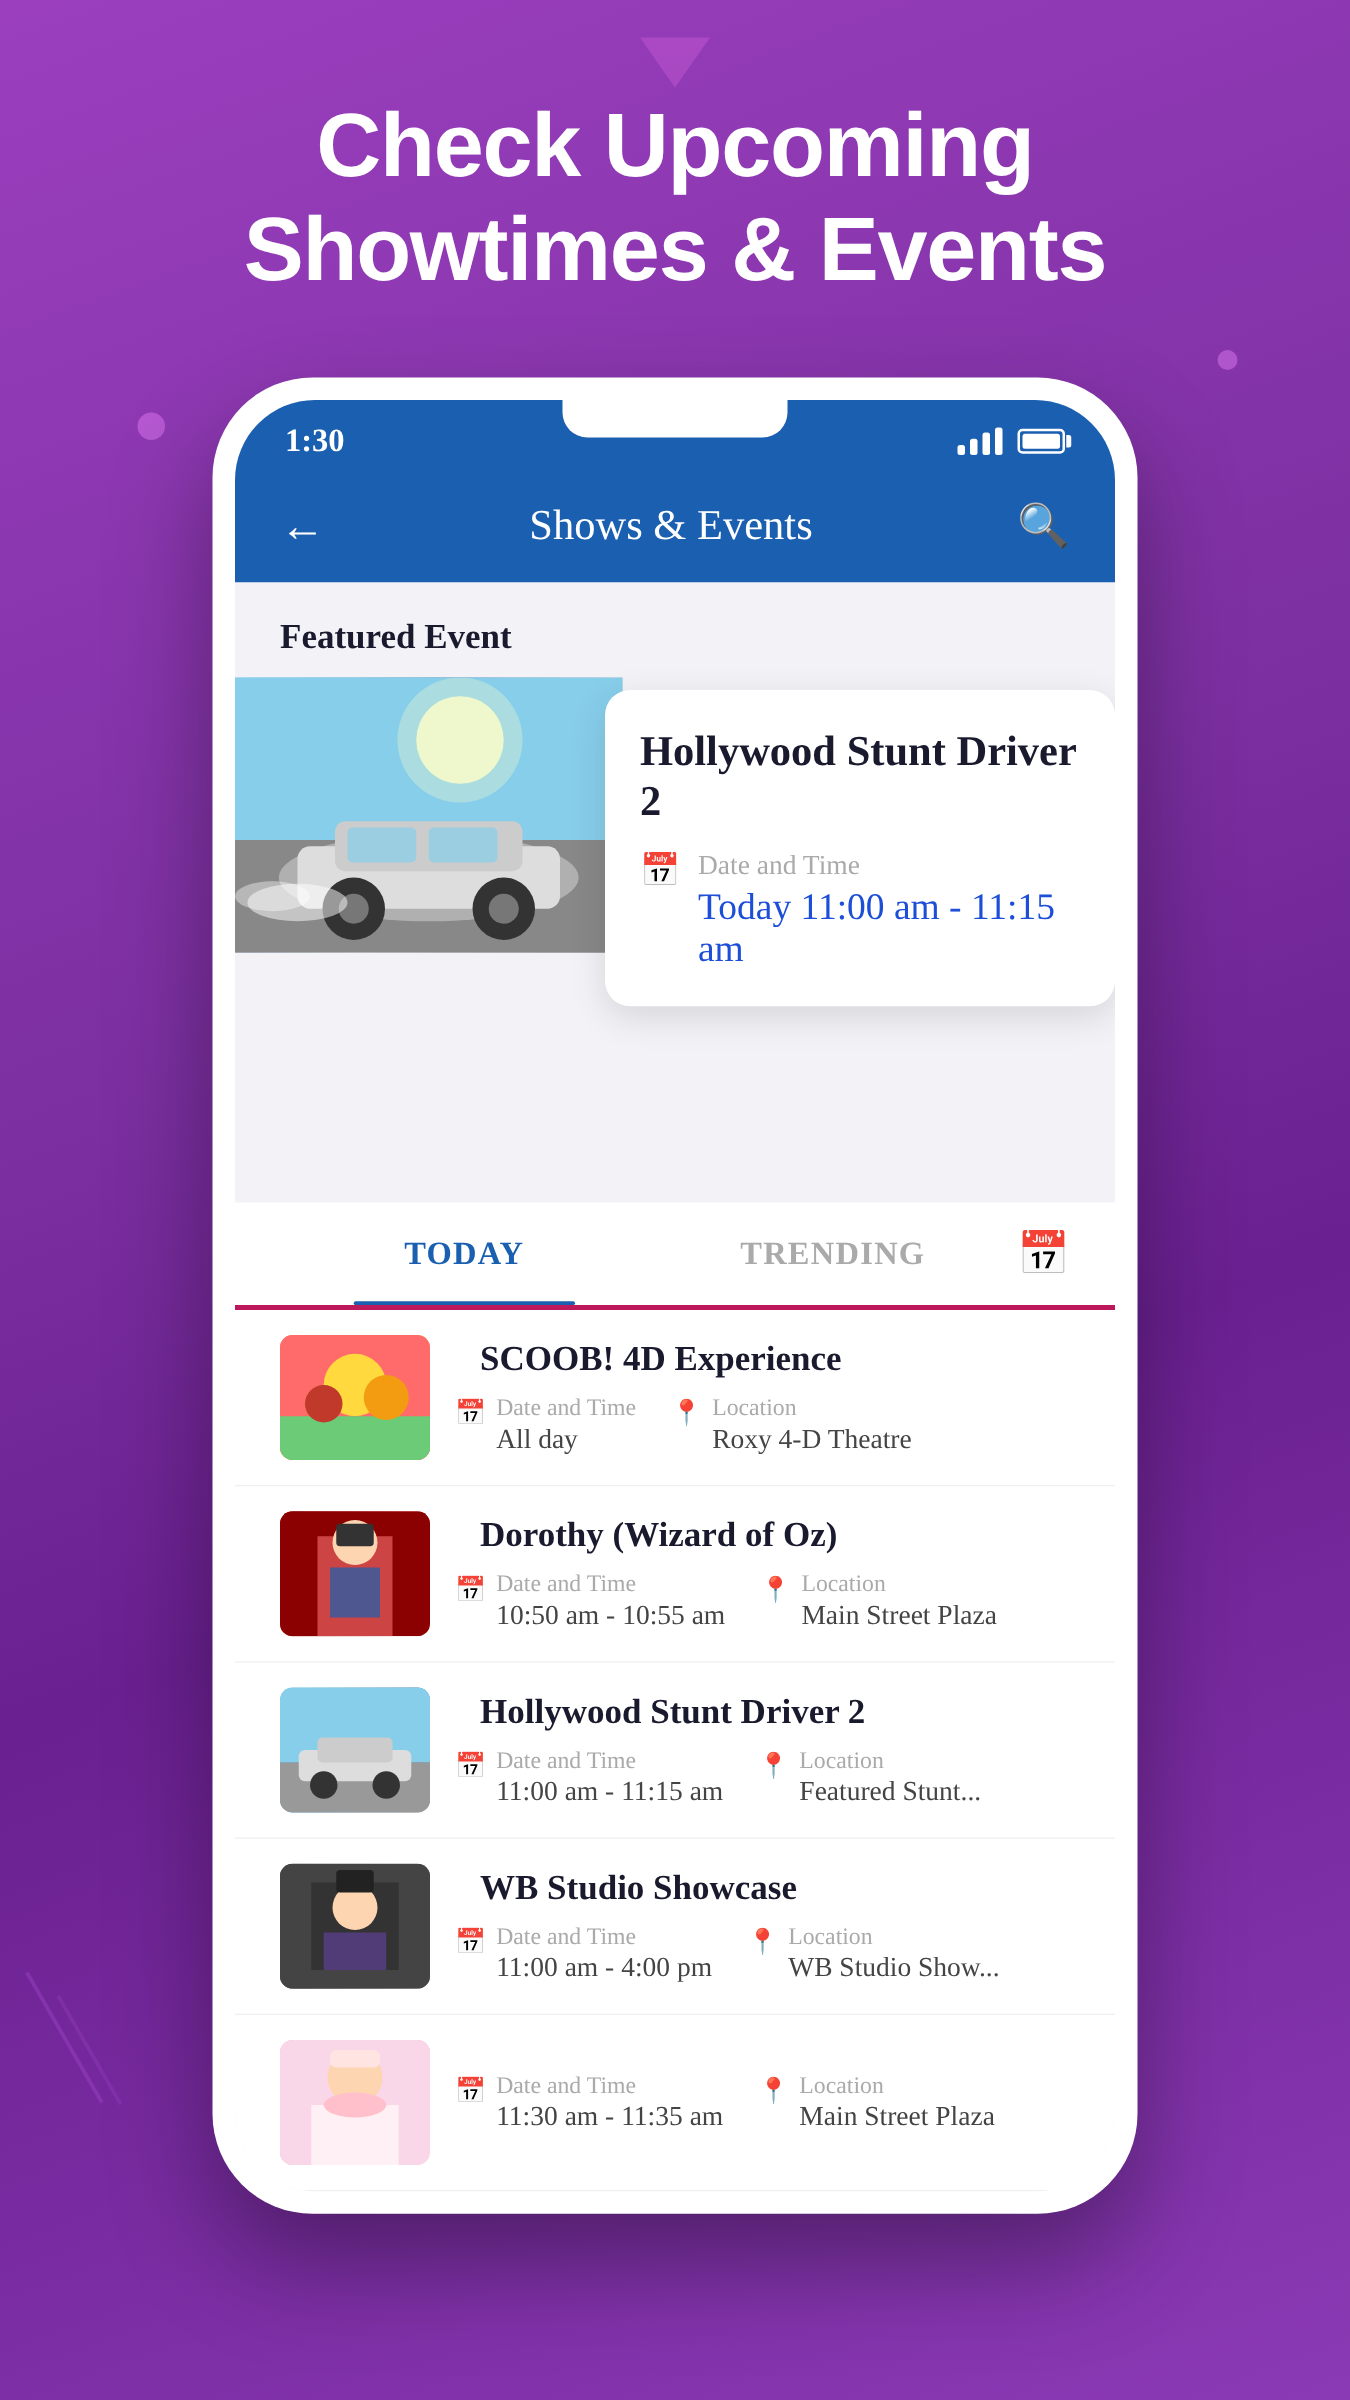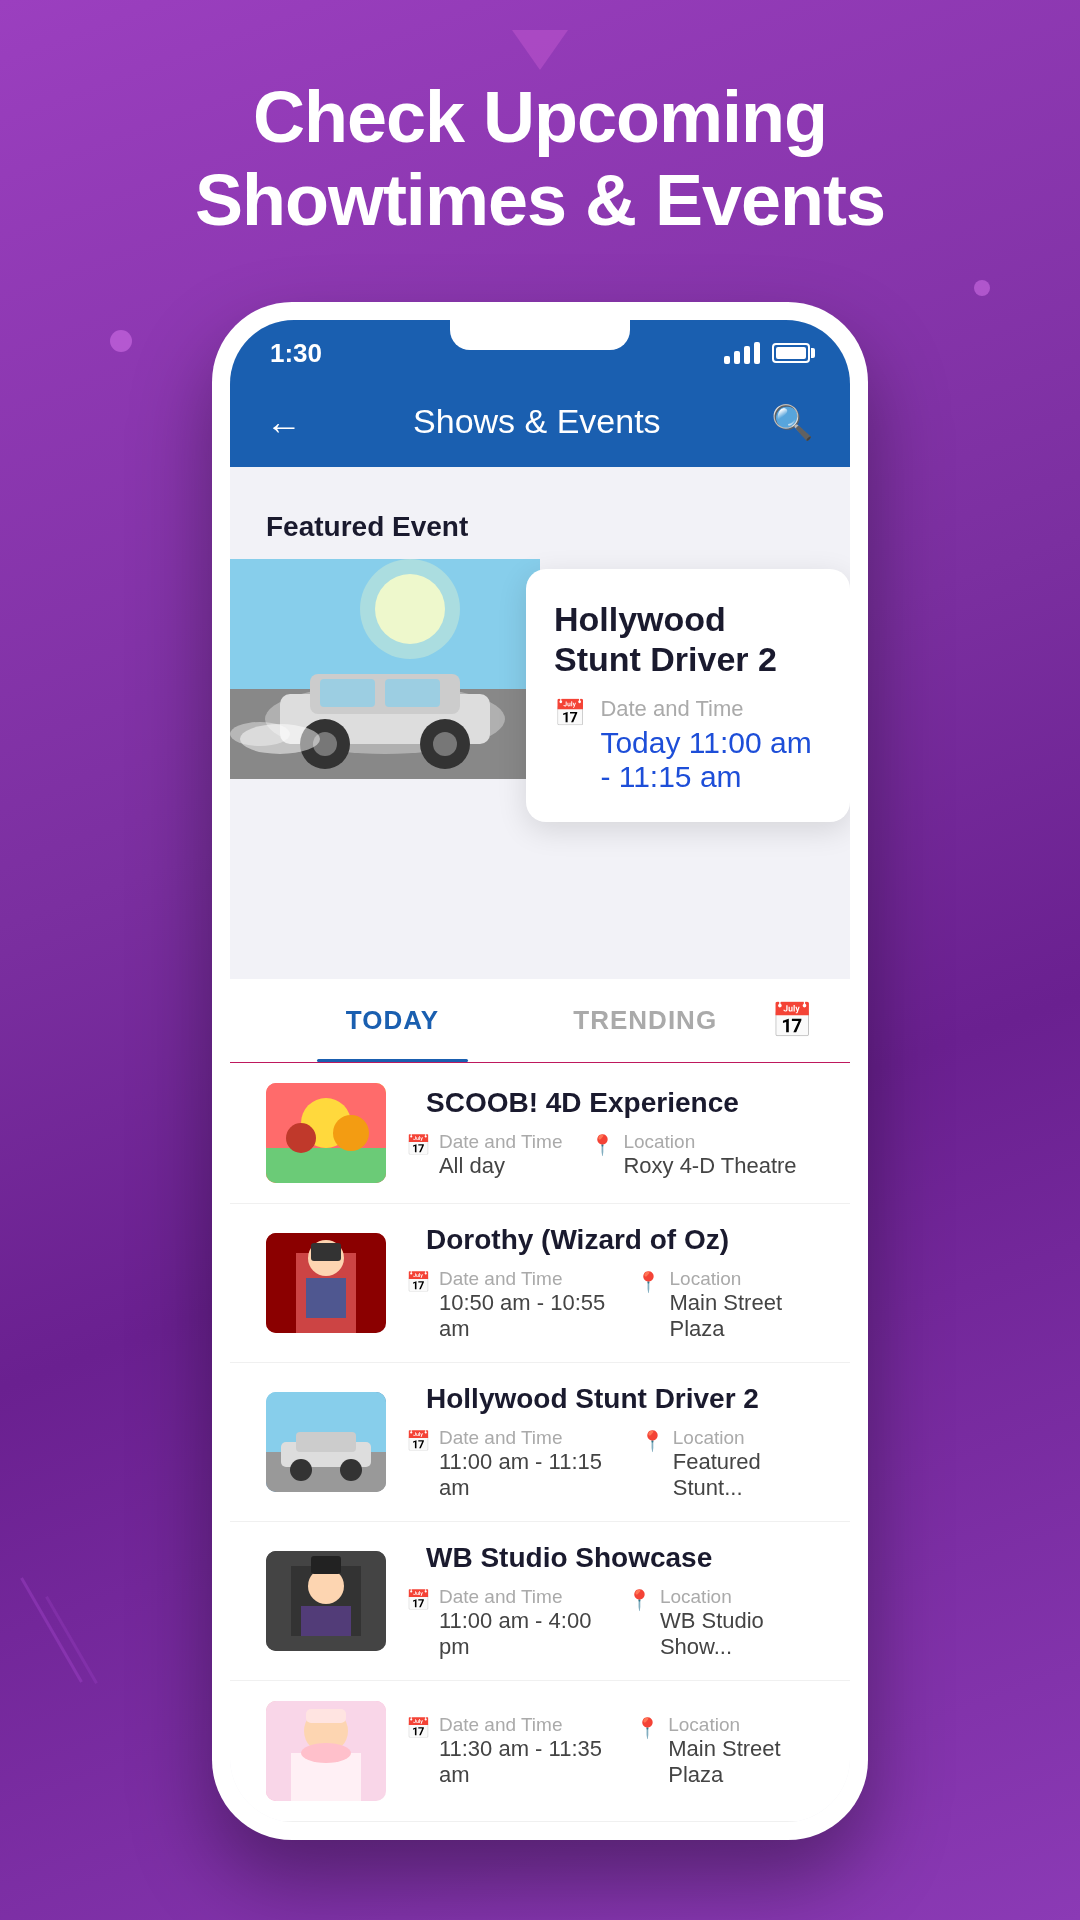--- a/index.html
+++ b/index.html
@@ -85,21 +85,22 @@
       font-size: 72px;
       font-weight: bold;
       line-height: 1.15;
       letter-spacing: -1px;
     }
 
     
     .phone-container {
       position: relative;
       margin: 0 auto;
-      width: 656px;
+      width: 740px;
+      font-family: Liberation Serif, serif;
     }
 
     .phone-outer {
       background: white;
       border-radius: 80px;
       padding: 18px;
       box-shadow: 0 40px 80px rgba(0,0,0,0.35);
       position: relative;
     }
 
@@ -206,21 +207,21 @@
       width: 180px;
       height: 30px;
       background: white;
       border-radius: 0 0 20px 20px;
       z-index: 10;
     }
 
     
     .featured-section {
       background: #f2f2f7;
-      padding: 44px 36px 0;
+      padding: 28px 36px 0;
     }
 
     .featured-label {
       font-size: 28px;
       font-weight: 700;
       color: #1a1a2e;
       margin-bottom: 16px;
     }
 
     
@@ -293,21 +294,21 @@
       font-size: 30px;
       color: #1d4ed8;
       font-weight: 400;
     }
 
     
     .tabs-row {
       background: white;
       display: flex;
       align-items: center;
-      border-bottom: 1px solid #be185d;
+      border-bottom: 4px solid #be185d;
       padding: 0 36px;
       margin-top: 200px;
     }
 
     .tab {
       flex: 1;
       text-align: center;
       padding: 26px 0;
       font-size: 26px;
       font-weight: 600;

